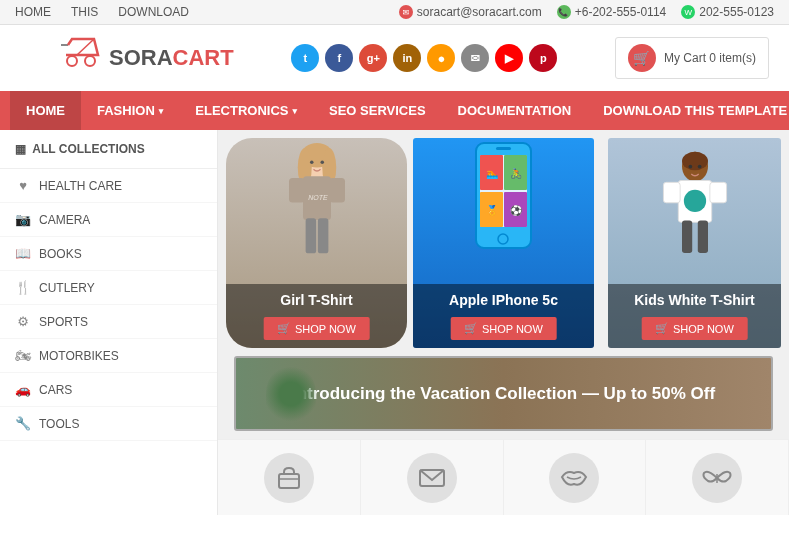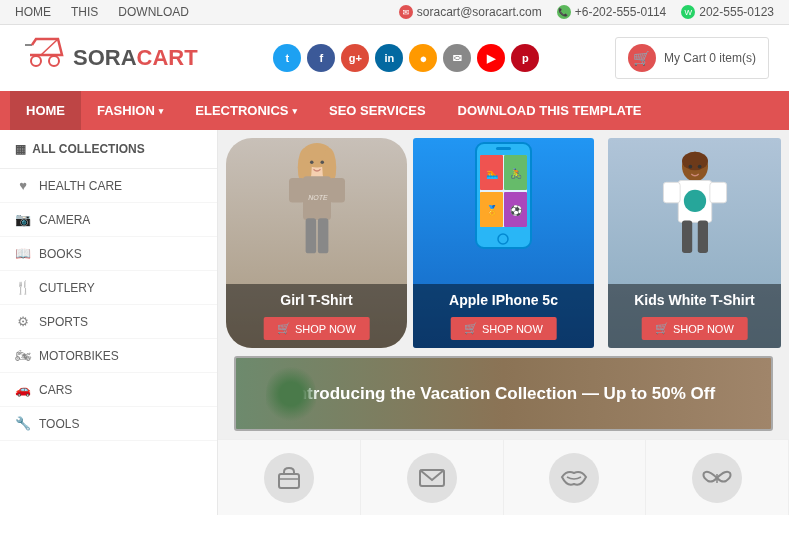--- a/index.html
+++ b/index.html
@@ -25,38 +25,39 @@
     .icon-phone-bg { background: #5cb85c; }
     .icon-whatsapp-bg { background: #25D366; }
 
     
     .header {
       padding: 12px 20px;
       display: flex;
       align-items: center;
       justify-content: space-between;
       background: #fff;
+      margin-left: 36px;
     }
     .logo { display: flex; align-items: center; gap: 8px; }
     .logo-icon { color: #e05252; font-size: 28px; }
     .logo-text { font-size: 22px; font-weight: bold; }
     .logo-text span { color: #e05252; }
     .logo-text .sora { color: #555; }
 
     .social-icons { display: flex; gap: 6px; }
     .social-btn {
       width: 28px; height: 28px; border-radius: 50%;
       display: flex; align-items: center; justify-content: center;
       color: #fff; font-size: 11px; font-weight: bold;
       cursor: pointer;
     }
     .s-twitter { background: #1da1f2; }
     .s-facebook { background: #3b5998; }
     .s-gplus { background: #dd4b39; }
-    .s-instagram { background: #0369a1; }
+    .s-instagram { background: #a16207; }
     .s-rss { background: #f90; }
     .s-mail { background: #888; }
     .s-youtube { background: #f00; }
     .s-pinterest { background: #bd081c; }
 
     .cart-btn {
       display: flex; align-items: center; gap: 8px;
       border: 1px solid #ddd; padding: 6px 12px; border-radius: 3px;
       cursor: pointer; background: #fff;
     }
@@ -292,20 +293,21 @@
   <div class="nav-item active">HOME</div>
   <div class="nav-item">
     <span>FASHION</span>
     <span class="dropdown-arrow">▾</span>
   </div>
   <div class="nav-item">
     <span>ELECTRONICS</span>
     <span class="dropdown-arrow">▾</span>
   </div>
   <div class="nav-item">SEO SERVICES</div>
+  <div class="nav-item">DOCUMENTATION</div>
   <div class="nav-item">DOWNLOAD THIS TEMPLATE</div>
 
 </div>
 
 <div class="main-content">
 
   <div class="sidebar">
     <div class="sidebar-header">
       <span>▦</span>
       <span>ALL COLLECTIONS</span>

